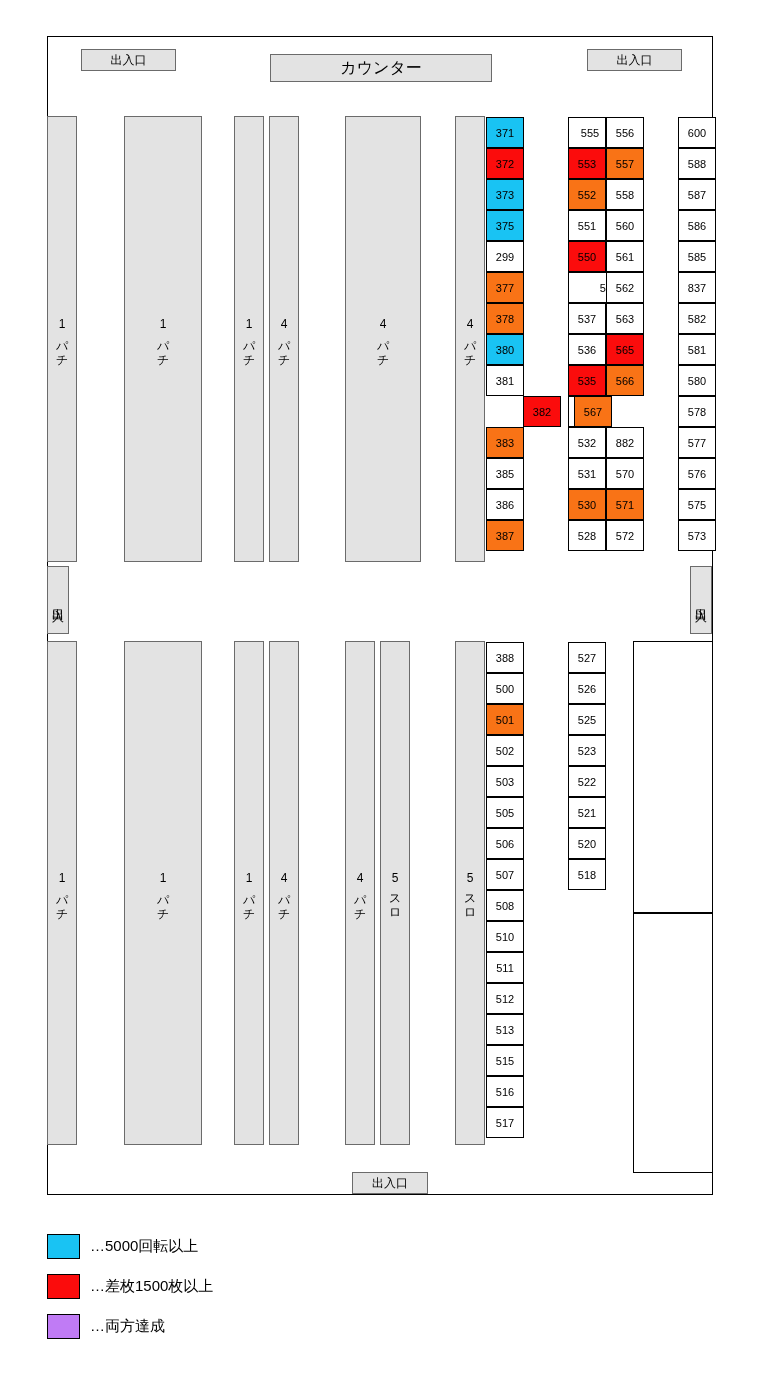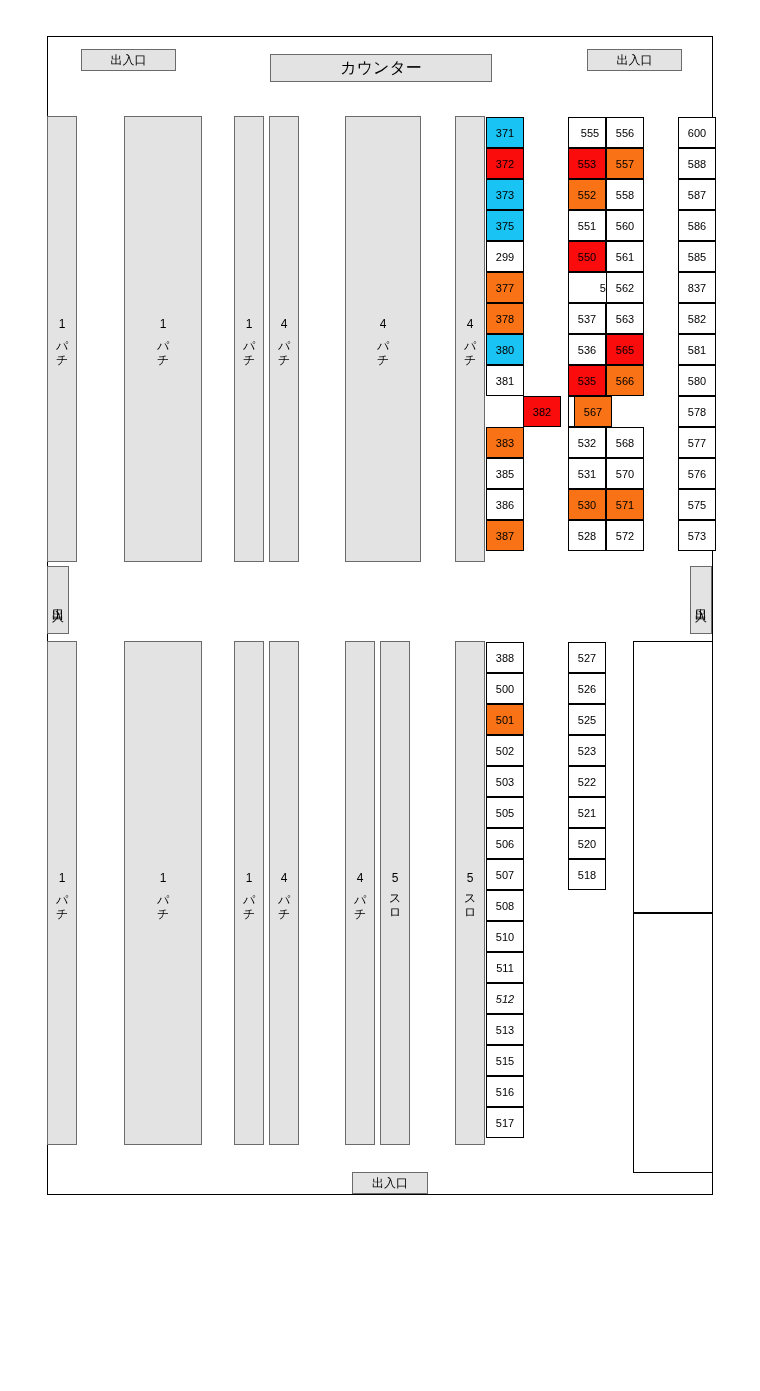--- a/index.html
+++ b/index.html
@@ -153,21 +153,21 @@
       <div class="cell " style="left: 606px; top: 117px;">556</div>
       <div class="cell c-purple" style="left: 606px; top: 148px;">557</div>
       <div class="cell " style="left: 606px; top: 179px;">558</div>
       <div class="cell " style="left: 606px; top: 210px;">560</div>
       <div class="cell " style="left: 606px; top: 241px;">561</div>
       <div class="cell " style="left: 606px; top: 272px;">562</div>
       <div class="cell " style="left: 606px; top: 303px;">563</div>
       <div class="cell c-red" style="left: 606px; top: 334px;">565</div>
       <div class="cell c-purple" style="left: 606px; top: 365px;">566</div>
       <div class="cell c-purple" style="left: 574px; top: 396px;">567</div>
-      <div class="cell " style="left: 606px; top: 427px;">568</div>
+      <div class="cell " style="left: 606px; top: 427px;">882</div>
       <div class="cell " style="left: 606px; top: 458px;">570</div>
       <div class="cell c-purple" style="left: 606px; top: 489px;">571</div>
       <div class="cell " style="left: 606px; top: 520px;">572</div>
       <div class="cell " style="left: 678px; top: 117px;">600</div>
       <div class="cell " style="left: 678px; top: 148px;">588</div>
       <div class="cell " style="left: 678px; top: 179px;">587</div>
       <div class="cell " style="left: 678px; top: 210px;">586</div>
       <div class="cell " style="left: 678px; top: 241px;">585</div>
       <div class="cell " style="left: 678px; top: 272px;">837</div>
       <div class="cell " style="left: 678px; top: 303px;">582</div>
@@ -182,27 +182,41 @@
       <div class="cell " style="left: 486px; top: 673px;">500</div>
       <div class="cell c-purple" style="left: 486px; top: 704px;">501</div>
       <div class="cell " style="left: 486px; top: 735px;">502</div>
       <div class="cell " style="left: 486px; top: 766px;">503</div>
       <div class="cell " style="left: 486px; top: 797px;">505</div>
       <div class="cell " style="left: 486px; top: 828px;">506</div>
       <div class="cell " style="left: 486px; top: 859px;">507</div>
       <div class="cell " style="left: 486px; top: 890px;">508</div>
       <div class="cell " style="left: 486px; top: 921px;">510</div>
       <div class="cell " style="left: 486px; top: 952px;">511</div>
-      <div class="cell " style="left: 486px; top: 983px; font-style: italic;">512</div>
+      <div class="cell " style="left: 486px; top: 983px;">512</div>
       <div class="cell " style="left: 486px; top: 1014px;">513</div>
       <div class="cell " style="left: 486px; top: 1045px;">515</div>
       <div class="cell " style="left: 486px; top: 1076px;">516</div>
       <div class="cell " style="left: 486px; top: 1107px;">517</div>
       <div class="cell " style="left: 568px; top: 642px;">527</div>
       <div class="cell " style="left: 568px; top: 673px;">526</div>
       <div class="cell " style="left: 568px; top: 704px;">525</div>
       <div class="cell " style="left: 568px; top: 735px;">523</div>
       <div class="cell " style="left: 568px; top: 766px;">522</div>
       <div class="cell " style="left: 568px; top: 797px;">521</div>
       <div class="cell " style="left: 568px; top: 828px;">520</div>
       <div class="cell " style="left: 568px; top: 859px;">518</div>
     </div>
+  <div class="legend" id="legend">
+      <div class="legrow">
+        <div class="swatch" style="background: rgb(25, 195, 243);"></div>
+        <div class="legtext">…5000回転以上</div>
+      </div>
+      <div class="legrow">
+        <div class="swatch" style="background: rgb(251, 12, 12);"></div>
+        <div class="legtext">…差枚1500枚以上</div>
+      </div>
+      <div class="legrow">
+        <div class="swatch" style="background: rgb(192, 123, 245);"></div>
+        <div class="legtext">…両方達成</div>
+      </div>
+    </div>
 </div>
 
 </body></html>

